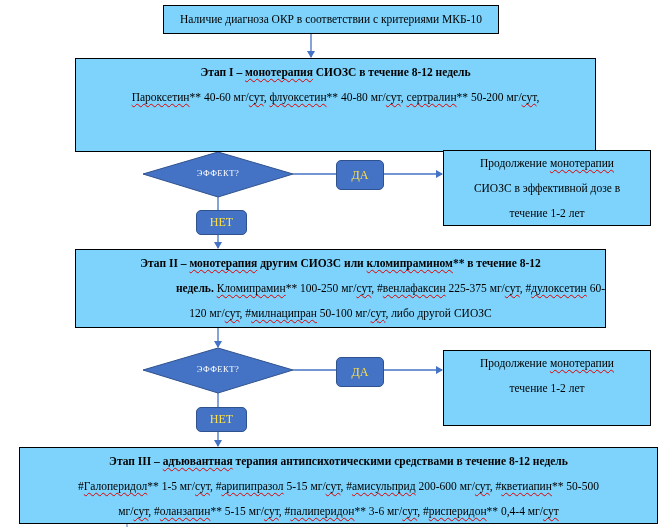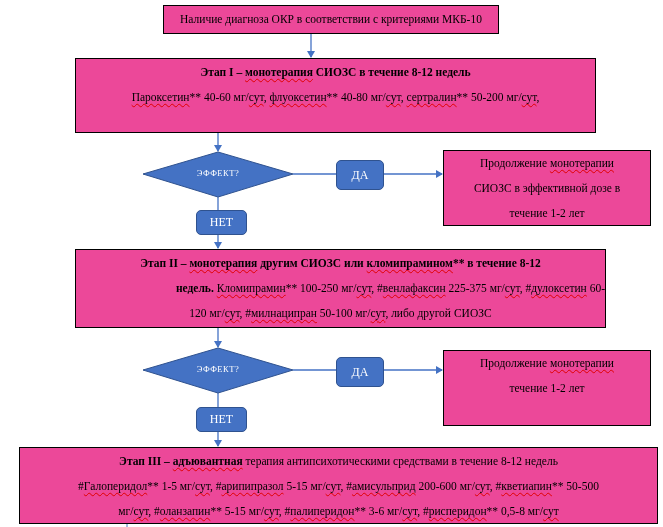--- a/index.html
+++ b/index.html
@@ -1,22 +1,22 @@
 <!DOCTYPE html>
 <html><head>
 <meta charset="utf-8">
 <style>
   html, body { margin:0; padding:0; background:#ffffff; }
   body { width:663px; height:527px; position:relative; overflow:hidden;
          font-family:"Liberation Serif", "DejaVu Serif", serif; color:#000; }
-  .box { position:absolute; box-sizing:border-box; border:1.3px solid #000; background:#ec4899;
+  .box { position:absolute; box-sizing:border-box; border:1.3px solid #000; background:#7dd3fc;
          text-align:center; font-size:11.5px; line-height:25px; }
   .sq { text-decoration: underline wavy #e00000; text-decoration-thickness:1px; text-underline-offset:2px; }
   .pill { position:absolute; box-sizing:border-box; background:#4472c4; border:1px solid #2f528f;
-          border-radius:5px; color:#ffffff; text-align:center; font-size:12px;
+          border-radius:5px; color:#fde047; text-align:center; font-size:12px;
           font-family:"Liberation Serif", serif; }
   .diamond-label { position:absolute; color:#fff; font-size:8.5px; letter-spacing:0.5px;
                    text-align:center; font-family:"Liberation Serif", serif; }
   svg.lines { position:absolute; left:0; top:0; }
 </style>
 </head>
 <body>
 
 <svg class="lines" width="663" height="527">
   <defs>
@@ -50,21 +50,21 @@
   <line x1="127" y1="523" x2="127" y2="527" stroke="#4472c4" stroke-width="1"></line>
 
   <polygon points="218,152 293,174 218,197 143,174" fill="#4472c4" stroke="#2f528f" stroke-width="1"></polygon>
   <polygon points="218,348 293,370 218,393 143,370" fill="#4472c4" stroke="#2f528f" stroke-width="1"></polygon>
 </svg>
 
 <div class="box" style="left:163px; top:5px; width:336px; height:29px; line-height:26px; font-size:11.5px;">
   <span>Наличие диагноза ОКР в соответствии с критериями МКБ-10</span>
 </div>
 
-<div class="box" style="left:75px; top:58px; width:521px; height:75px; padding-top:1px;">
+<div class="box" style="left:75px; top:58px; width:521px; height:94px; padding-top:1px;">
   <div style="font-weight:bold;">
     <span>Этап I – </span><span class="sq">монотерапия</span><span> СИОЗС  в течение 8-12 недель</span>
   </div>
   <div class="seg-line"><span class="sq">Пароксетин</span><span>** 40-60 мг/</span><span class="sq">сут</span><span>, </span><span class="sq">флуоксетин</span><span>** 40-80 мг/</span><span class="sq">сут</span><span>, </span><span class="sq">сертралин</span><span>** 50-200 мг/</span><span class="sq">сут</span><span>,</span></div>
 </div>
 
 <div class="diamond-label" style="left:178px; top:168px; width:80px;">ЭФФЕКТ?</div>
 
 <div class="pill" style="left:336px; top:160px; width:48px; height:30px; line-height:28px;">ДА</div>
 
@@ -87,16 +87,16 @@
 <div class="pill" style="left:336px; top:357px; width:48px; height:30px; line-height:28px;">ДА</div>
 
 <div class="pill" style="left:196px; top:407px; width:51px; height:25px; line-height:23px;">НЕТ</div>
 
 <div class="box" style="left:443px; top:350px; width:208px; height:76px;">
   <div><span>Продолжение </span><span class="sq">монотерапии</span></div>
   <div>течение 1-2 лет</div>
 </div>
 
 <div class="box" style="left:19px; top:447px; width:639px; height:77px; padding-top:1px;">
-  <div class="seg-line"><span style="font-weight: bold;">Этап III – </span><span class="sq" style="font-weight: bold;">адъювантная</span><span style="font-weight: normal;"> терапия  антипсихотическими средствами в течение 8-12 недель</span></div>
+  <div class="seg-line"><span style="font-weight: bold;">Этап III – </span><span class="sq" style="font-weight: bold;">адъювантная</span><span style="font-weight: bold;"> терапия  антипсихотическими средствами в течение 8-12 недель</span></div>
   <div class="seg-line"><span>#</span><span class="sq">Галоперидол</span><span>** 1-5 мг/</span><span class="sq">сут</span><span>, #</span><span class="sq">арипипразол</span><span> 5-15 мг/</span><span class="sq">сут</span><span>, #</span><span class="sq">амисульприд</span><span> 200-600 мг/</span><span class="sq">сут</span><span>, #</span><span class="sq">кветиапин</span><span>** 50-500</span></div>
-  <div class="seg-line"><span>мг/</span><span class="sq">сут</span><span>, #</span><span class="sq">оланзапин</span><span>** 5-15 мг/</span><span class="sq">сут</span><span>, #</span><span class="sq">палиперидон</span><span>** 3-6 мг/</span><span class="sq">сут</span><span>, #</span><span class="sq">рисперидон</span><span>** 0,5-8 мг/</span><span class="sq">сут</span></div>
+  <div class="seg-line"><span>мг/</span><span class="sq">сут</span><span>, #</span><span class="sq">оланзапин</span><span>** 5-15 мг/</span><span class="sq">сут</span><span>, #</span><span class="sq">палиперидон</span><span>** 3-6 мг/</span><span class="sq">сут</span><span>, #</span><span class="sq">рисперидон</span><span>** 0,4-4 мг/</span><span class="sq">сут</span></div>
 </div>
 
 </body></html>

